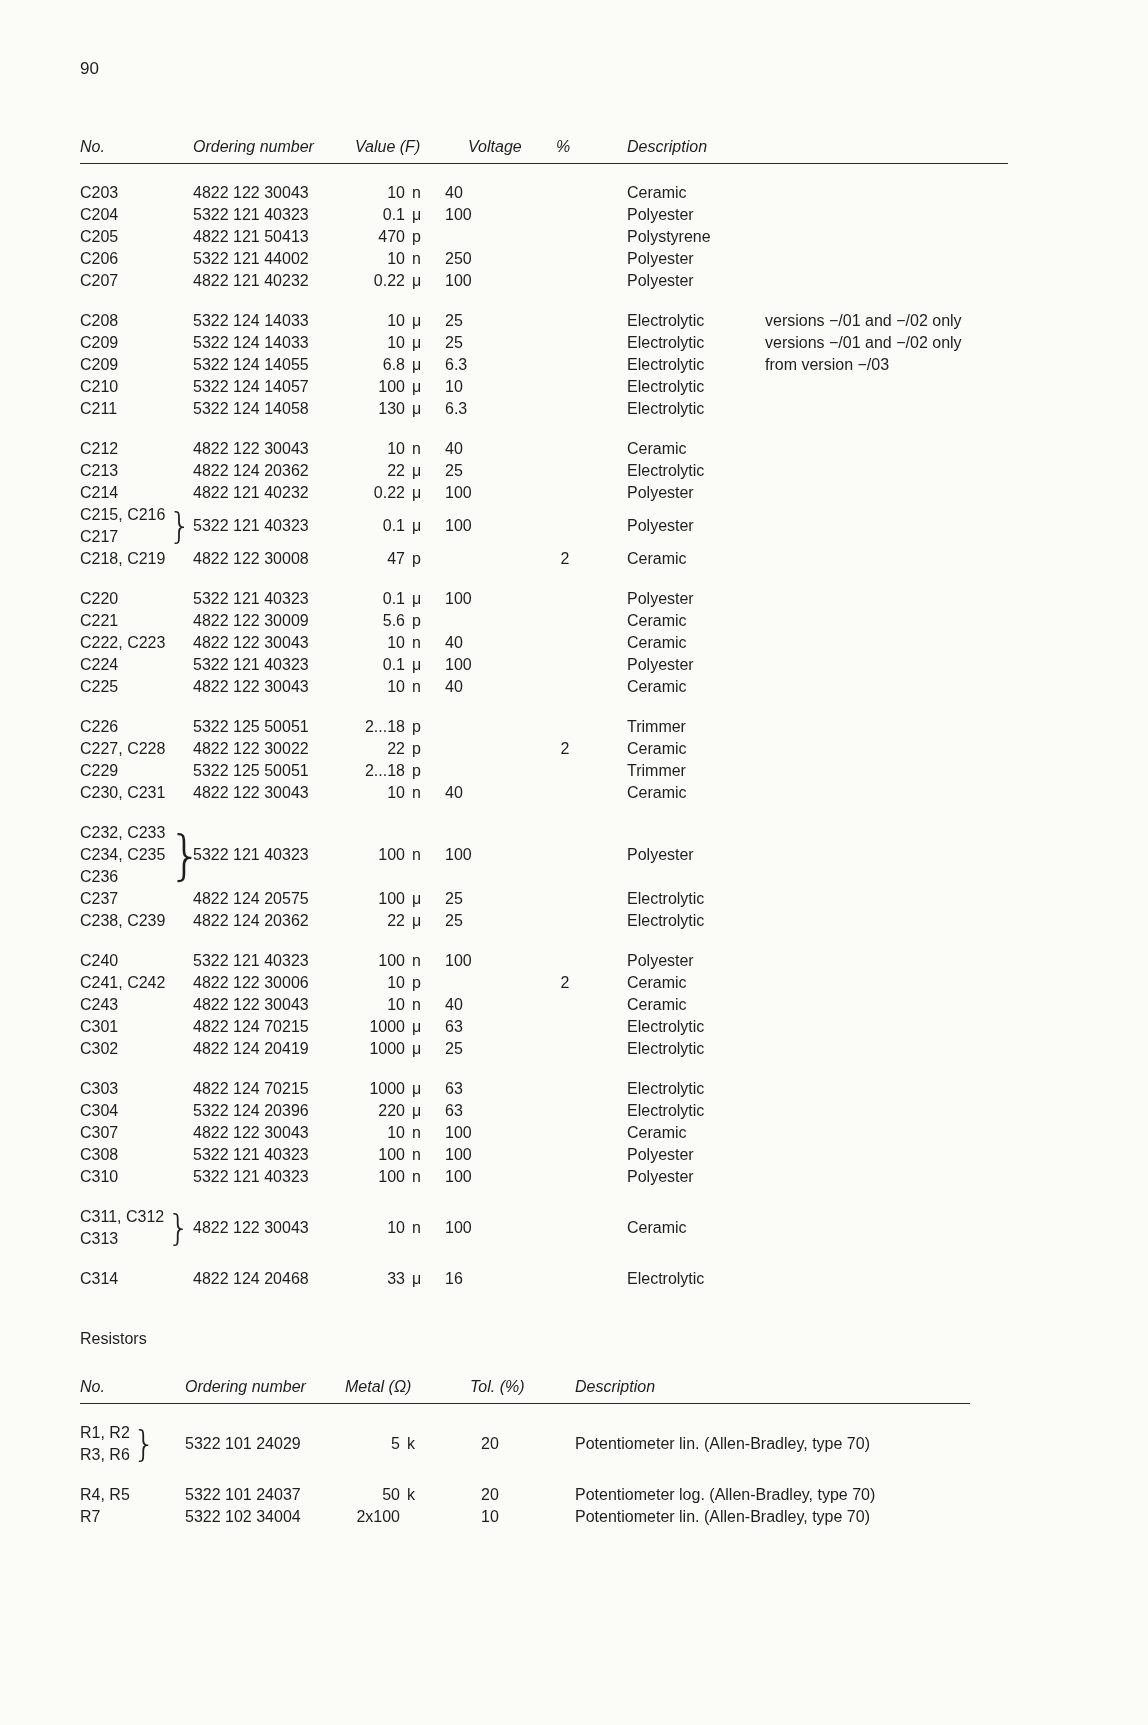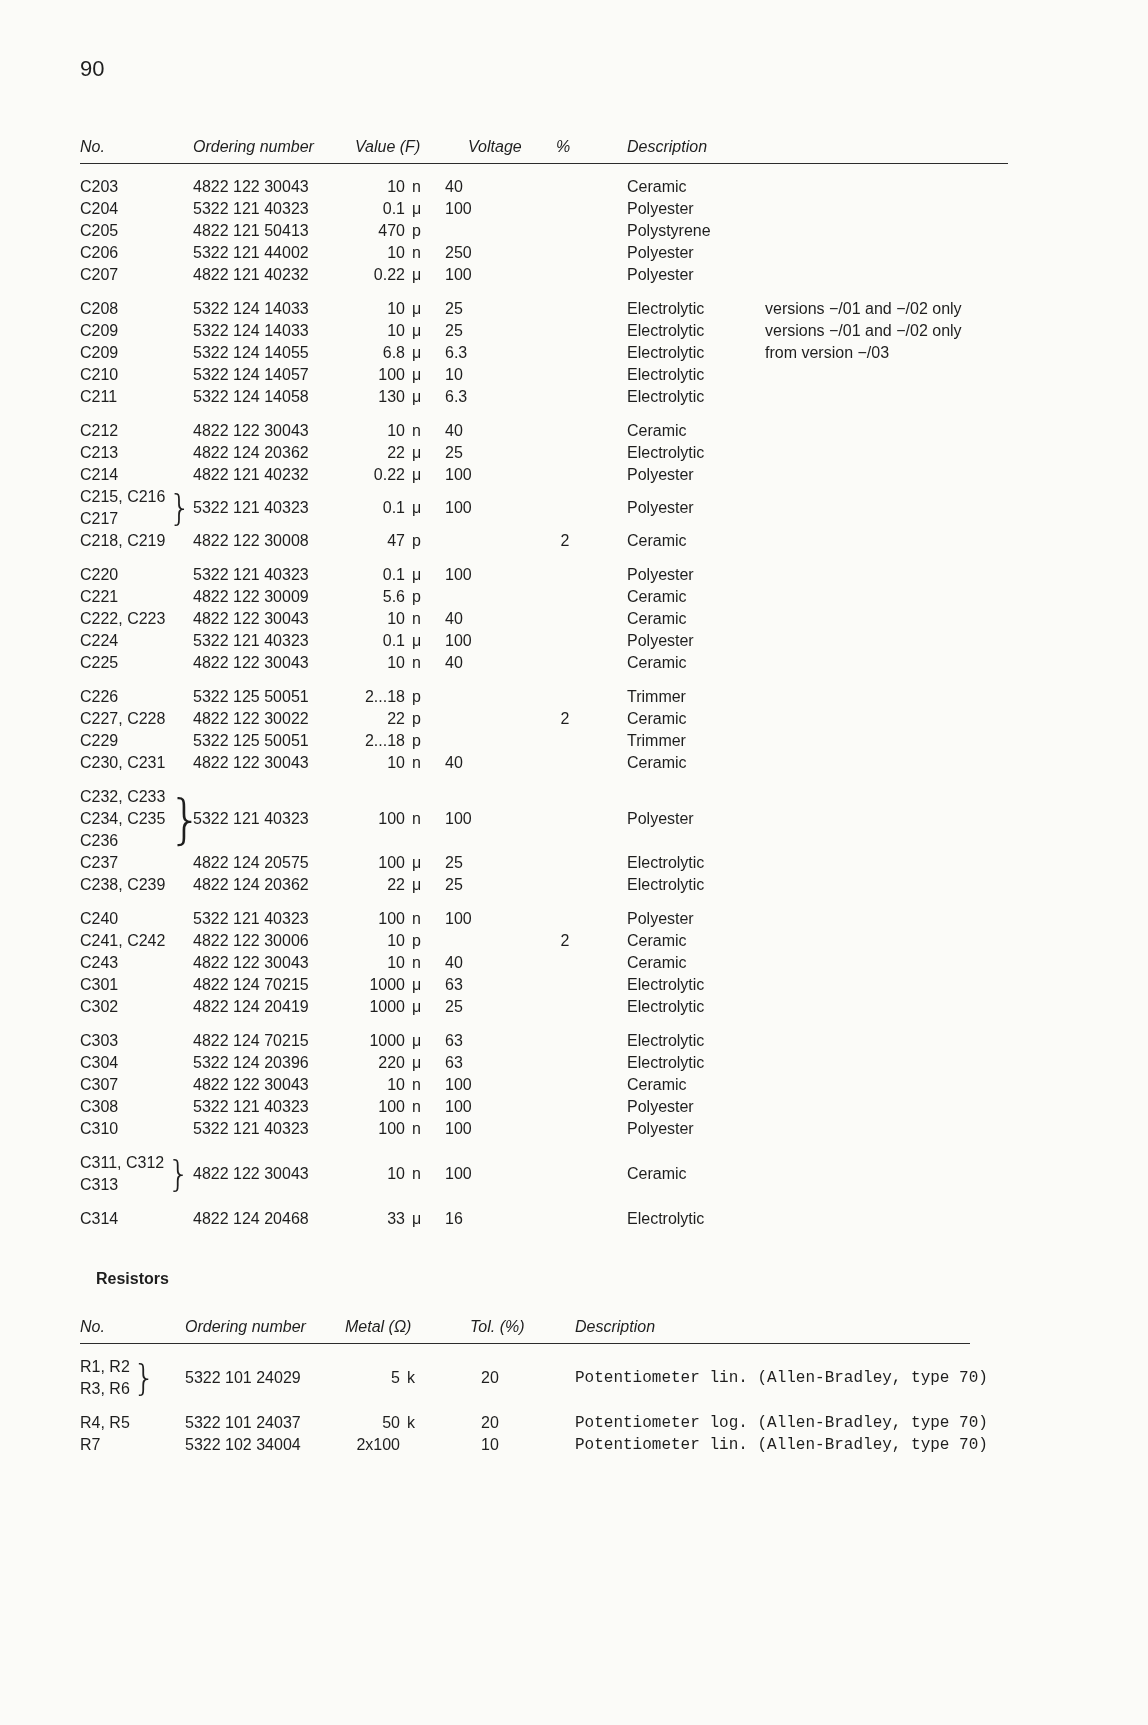--- a/index.html
+++ b/index.html
@@ -8,21 +8,21 @@
     width: 1148px;
     height: 1725px;
     background: #fbfbf8;
     color: #1e1e1e;
     font-family: "Liberation Sans", "DejaVu Sans", sans-serif;
     font-size: 16px;
     overflow: hidden;
   }
   .page { padding: 58px 40px 0 80px; }
 
-  .page-number { font-size: 22px; line-height: 22px; }
+  .page-number { font-size: 17px; line-height: 22px; }
 
   
   .cap-header {
     display: grid;
     grid-template-columns: 113px 162px 113px 88px 71px 1fr;
     font-style: italic;
     margin-top: 56px;
     line-height: 22px;
   }
   .table-rule {
@@ -39,46 +39,45 @@
     grid-template-columns: 113px 162px 50px 40px 58px 124px 138px 1fr;
     align-items: center;
     line-height: 22px;
   }
   .res-row {
     display: grid;
     grid-template-columns: 105px 160px 55px 35px 110px 1fr;
     align-items: center;
     line-height: 22px;
   }
-  .row-group { margin-top: 12px; }
+  .row-group { margin-top: 18px; }
 
   .cell { min-height: 22px; }
   .no-cell { display: flex; align-items: center; min-height: 22px; }
   .no-lines div { line-height: 22px; white-space: nowrap; }
   .brace {
     line-height: 1;
     font-weight: 300;
     margin-left: 3px;
     color: #1e1e1e;
     font-family: "DejaVu Sans", sans-serif;
   }
   .val  { text-align: right; white-space: nowrap; }
   .unit { padding-left: 7px; }
   .volt { text-align: left; }
   .tol  { text-align: center; }
   .note { white-space: nowrap; }
 
-  .res-row .desc { padding-left: 30px; white-space: nowrap; font-family: Liberation Mono, monospace; }
+  .res-row .desc { padding-left: 30px; white-space: nowrap; }
 
   
   .section-title {
-    font-weight: bold;
+    font-weight: normal;
     margin-top: 38px;
     line-height: 22px;
-    margin-left: 16px;
   }
   .res-header {
     display: grid;
     grid-template-columns: 105px 160px 125px 105px 1fr;
     font-style: italic;
     margin-top: 26px;
     line-height: 22px;
   }
 </style>
 </head>

